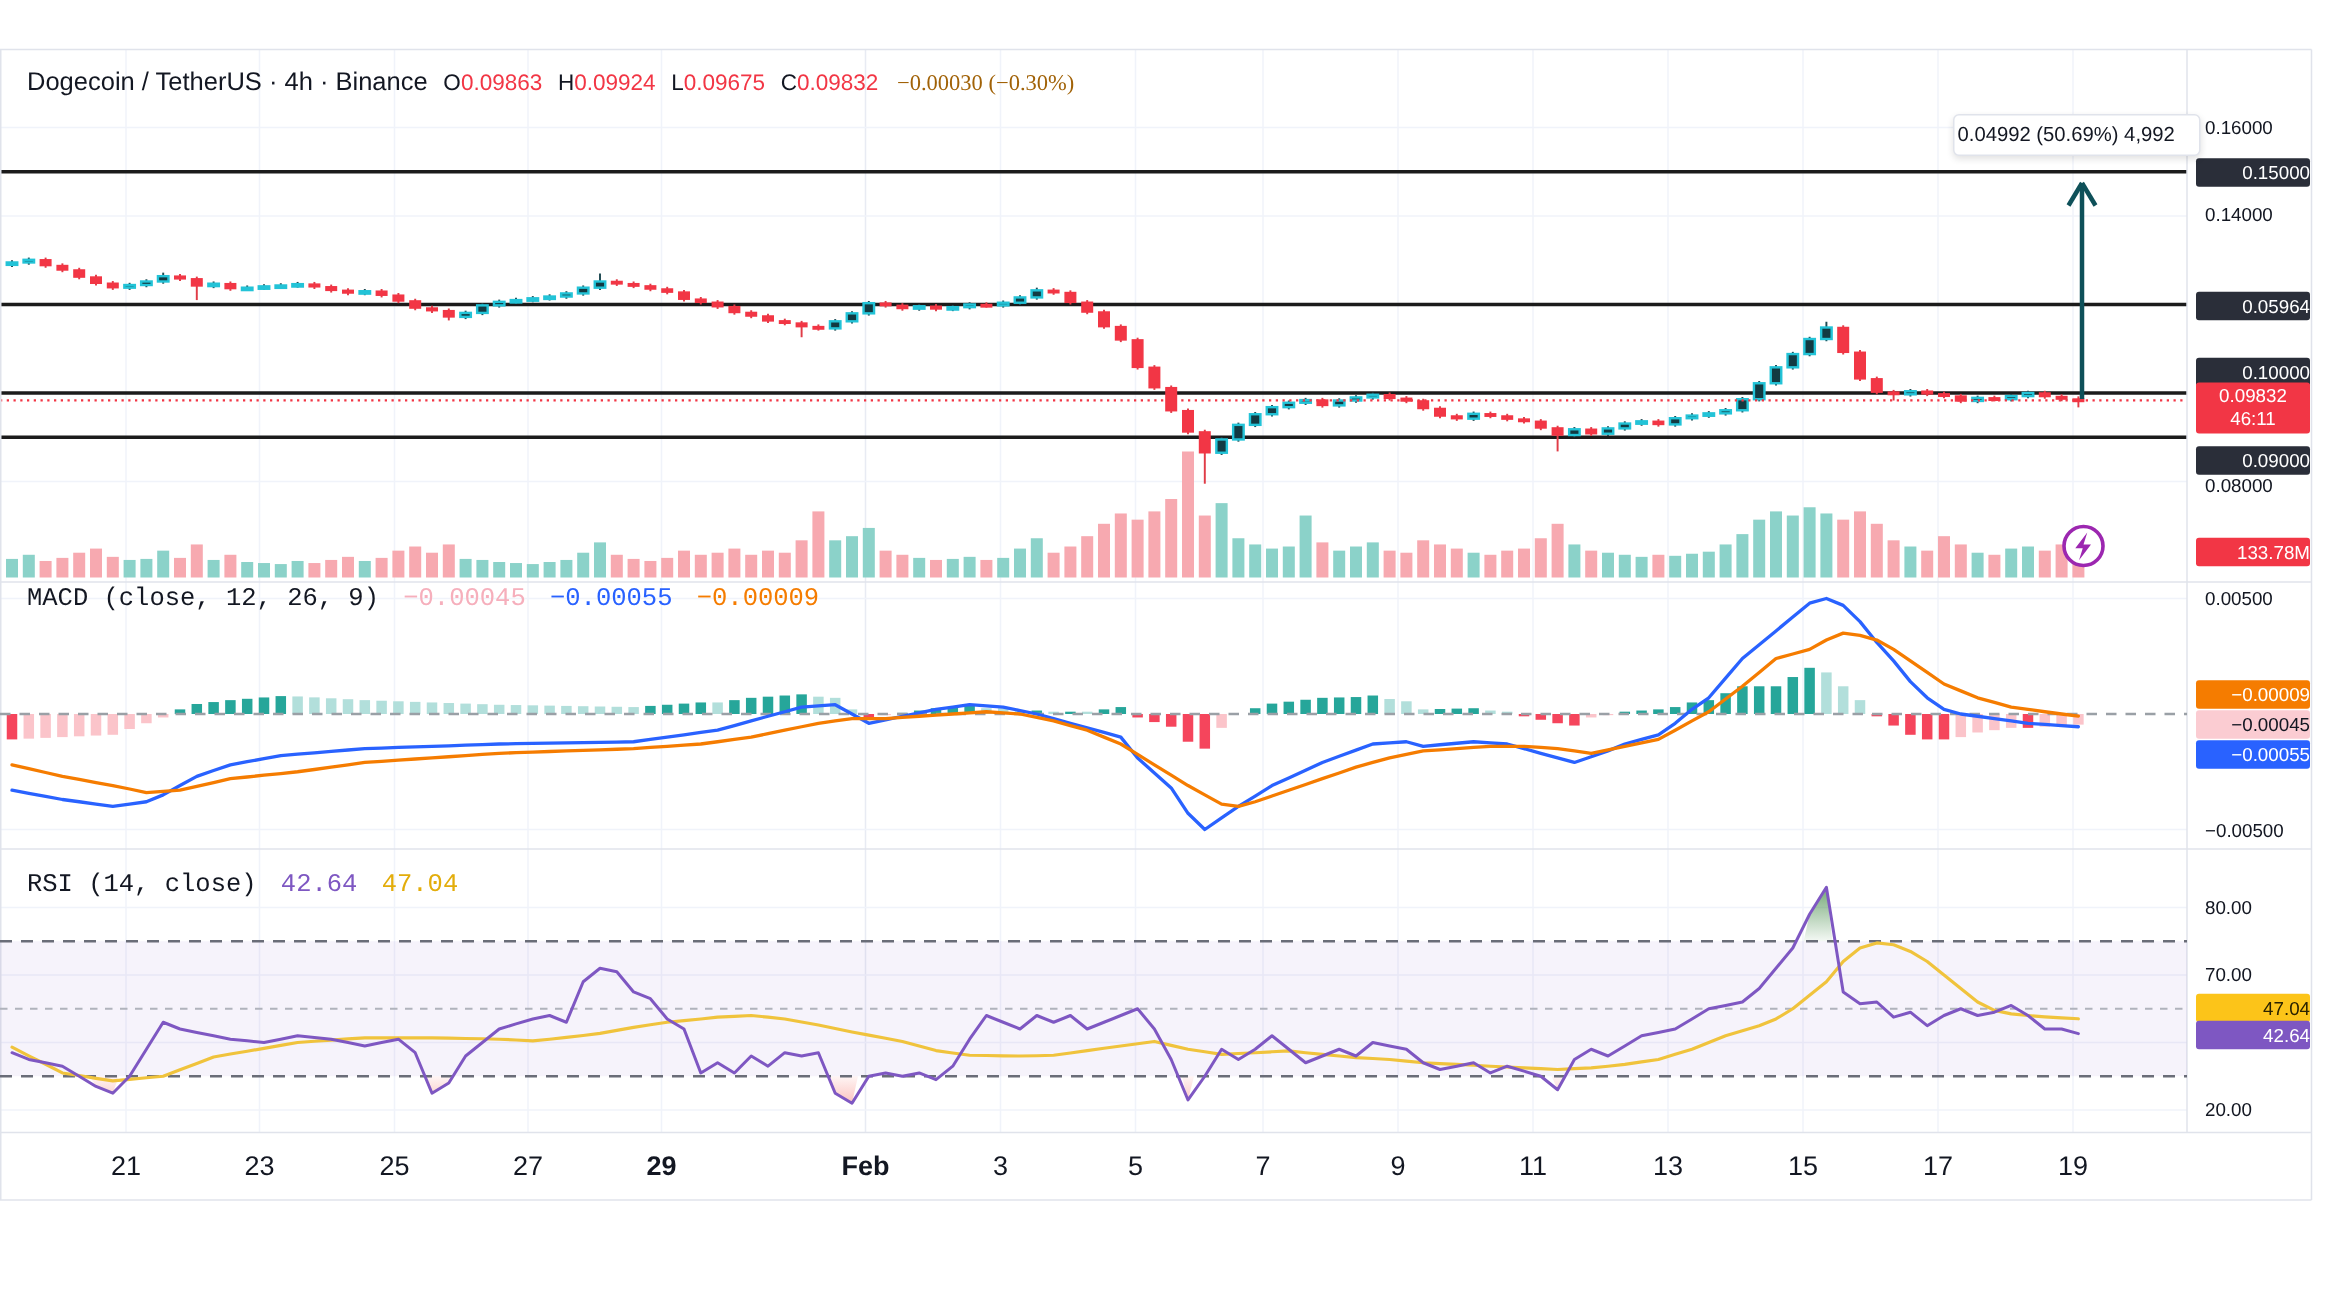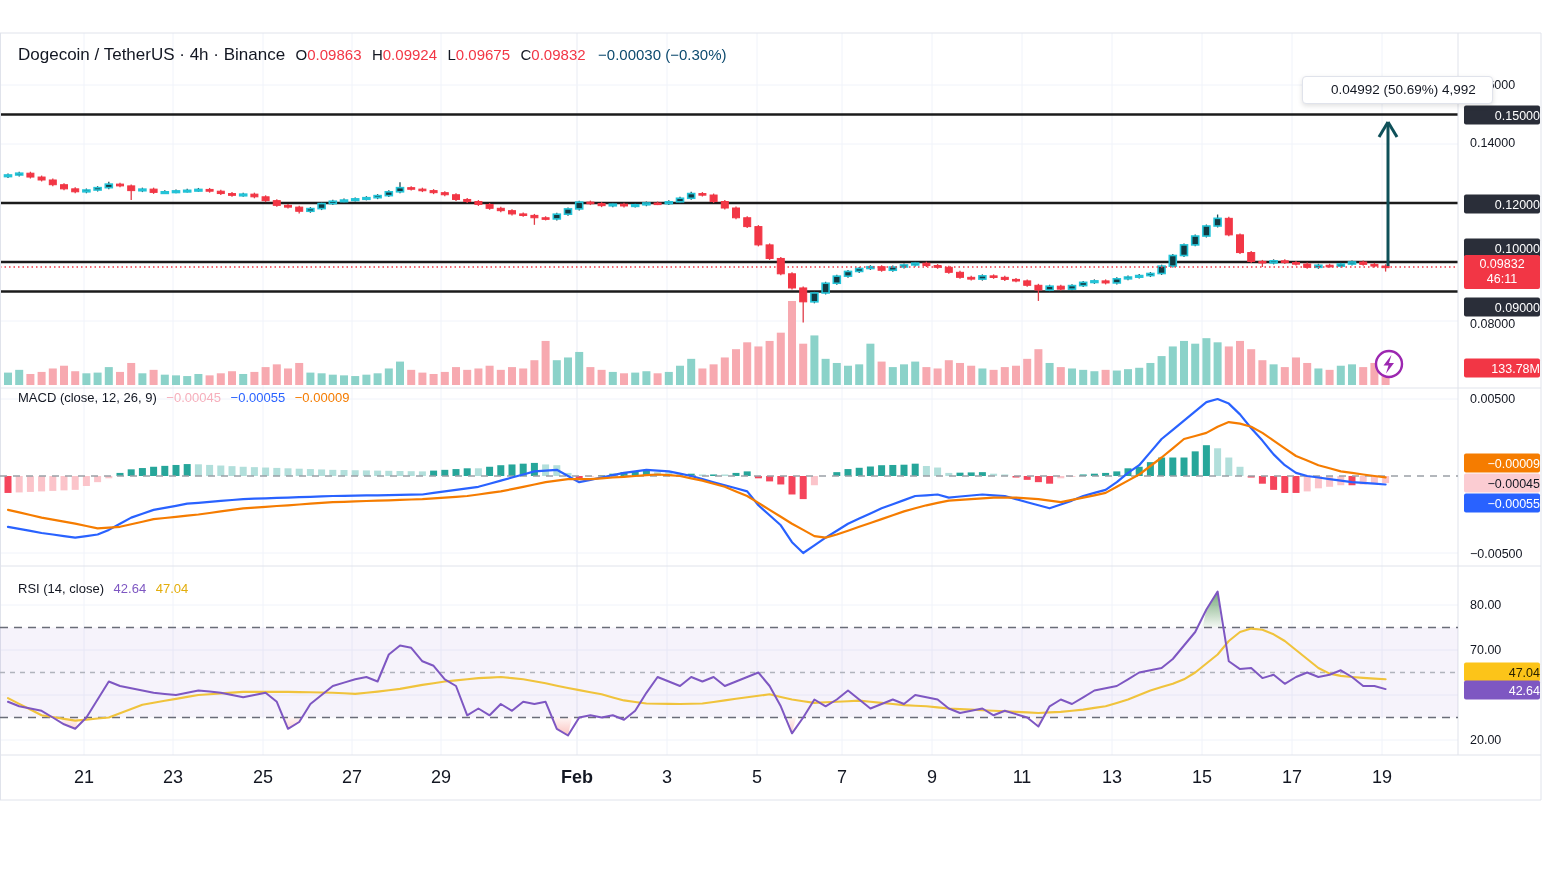--- a/index.html
+++ b/index.html
@@ -4,35 +4,35 @@
 <style>
   html,body{margin:0;padding:0;background:#ffffff;}
   body{width:1562px;height:871px;overflow:hidden;font-family:"Liberation Sans",sans-serif;color:#131722;position:relative;}
   .stage{position:absolute;inset:0;}
   .attribution{position:absolute;left:18px;top:9px;font-size:15px;color:#131722;}
   #chart-svg{position:absolute;left:0;top:0;}
   .legend{position:absolute;left:18px;top:44px;line-height:21px;}
   .legend .title{font-size:17px;color:#131722;}
   .legend .lbl{font-size:15px;color:#131722;margin-left:6px;}
   .legend .val{font-size:15px;color:#f23645;}
-  .legend .chg{font-size:15px;color:#0c4a6e;margin-left:8px;}
+  .legend .chg{font-size:15px;color:#a16207;margin-left:8px;font-family:Liberation Serif, serif;}
   .legend-row2{margin-top:1px;}
-  .ind-legend{position:absolute;left:18px;font-size:13px;color:#131722;}
+  .ind-legend{position:absolute;left:18px;font-size:17px;color:#131722;font-family:Liberation Mono, monospace;}
   .ind-legend span{margin-left:6px;}
   .axis-col{position:absolute;left:1458px;top:33px;width:104px;height:722px;}
   .ax-item{position:absolute;left:6px;width:76px;transform:translateY(-50%);font-size:12.5px;white-space:nowrap;}
   .ax-plain{color:#131722;text-align:left;padding-left:6px;}
   .ax-badge{text-align:right;border-radius:2px;padding:2.5px 0;}
   .ax-dark{background:#2a2e39;color:#ffffff;}
   .ax-price{background:#f23645;color:#ffffff;text-align:center;border-radius:2px;padding:2px 0;line-height:15px;}
   .ax-vol{background:#f23645;color:#ffffff;}
   .time-axis{position:absolute;left:0;top:755px;width:1458px;height:45px;}
   .t-lbl{position:absolute;top:12px;transform:translateX(-50%);font-size:18px;color:#131722;}
   .t-bold{font-weight:bold;}
-  .tooltip{position:absolute;left:1302px;top:76px;width:161px;height:26px;background:#ffffff;border:1px solid #e0e3eb;border-radius:4px;box-shadow:0 2px 5px rgba(0,0,0,.12);font-size:13.5px;line-height:26px;padding-left:28px;white-space:nowrap;overflow:hidden;z-index:5;}
+  .tooltip{position:absolute;left:1302px;top:76px;width:161px;height:26px;background:#ffffff;border:1px solid #e0e3eb;border-radius:4px;box-shadow:0 2px 5px rgba(0,0,0,.12);font-size:13.5px;line-height:26px;padding-left:2px;white-space:nowrap;overflow:hidden;z-index:5;}
   .footer{position:absolute;left:20px;top:812px;display:flex;align-items:center;gap:10px;}
   .footer .brand{font-size:28px;font-weight:800;letter-spacing:-0.8px;color:#10141c;}
 </style>
 </head>
 <body>
 
 <div class="stage">
 
   <div class="attribution">bevahmutha created with TradingView.com, Feb 19, 2026 07:13 UTC</div>
 
@@ -628,21 +628,21 @@
   <div class="ind-legend" style="top:581px;">
     <span style="margin-left:0;">RSI (14, close)</span>
     <span style="color:#7e57c2;">42.64</span>
     <span style="color:#e3ad0b;">47.04</span>
   </div>
 
   <div class="axis-col" id="axis-col">
       <div class="ax-item ax-plain" style="top: 52px;">0.16000</div>
       <div class="ax-item ax-badge ax-dark" style="top: 82px;">0.15000</div>
       <div class="ax-item ax-plain" style="top: 110px;">0.14000</div>
-      <div class="ax-item ax-badge ax-dark" style="top: 171px;">0.12000</div>
+      <div class="ax-item ax-badge ax-dark" style="top: 171px;">0.05964</div>
       <div class="ax-item ax-badge ax-dark" style="top: 215px;">0.10000</div>
       <div class="ax-item ax-price" style="top: 239px;">
         <div>0.09832</div>
         <div>46:11</div>
       </div>
       <div class="ax-item ax-badge ax-dark" style="top: 274px;">0.09000</div>
       <div class="ax-item ax-plain" style="top: 291px;">0.08000</div>
       <div class="ax-item ax-badge ax-vol" style="top: 335px;">133.78M</div>
       <div class="ax-item ax-plain" style="top: 366px;">0.00500</div>
       <div class="ax-item ax-badge" style="top: 430px; background: rgb(245, 124, 0); color: rgb(255, 255, 255);">−0.00009</div>
@@ -654,21 +654,21 @@
       <div class="ax-item ax-badge" style="top: 639px; background: rgb(252, 196, 25); color: rgb(43, 35, 0);">47.04</div>
       <div class="ax-item ax-badge" style="top: 657px; background: rgb(126, 87, 194); color: rgb(255, 255, 255);">42.64</div>
       <div class="ax-item ax-plain" style="top: 707px;">20.00</div>
     </div>
 
   <div class="time-axis" id="time-axis">
       <div class="t-lbl" style="left: 84px;">21</div>
       <div class="t-lbl" style="left: 173px;">23</div>
       <div class="t-lbl" style="left: 263px;">25</div>
       <div class="t-lbl" style="left: 352px;">27</div>
-      <div class="t-lbl" style="left: 441px;">29</div>
+      <div class="t-lbl" style="left: 441px; font-weight: bold;">29</div>
       <div class="t-lbl t-bold" style="left: 577px;">Feb</div>
       <div class="t-lbl" style="left: 667px;">3</div>
       <div class="t-lbl" style="left: 757px;">5</div>
       <div class="t-lbl" style="left: 842px;">7</div>
       <div class="t-lbl" style="left: 932px;">9</div>
       <div class="t-lbl" style="left: 1022px;">11</div>
       <div class="t-lbl" style="left: 1112px;">13</div>
       <div class="t-lbl" style="left: 1202px;">15</div>
       <div class="t-lbl" style="left: 1292px;">17</div>
       <div class="t-lbl" style="left: 1382px;">19</div>

